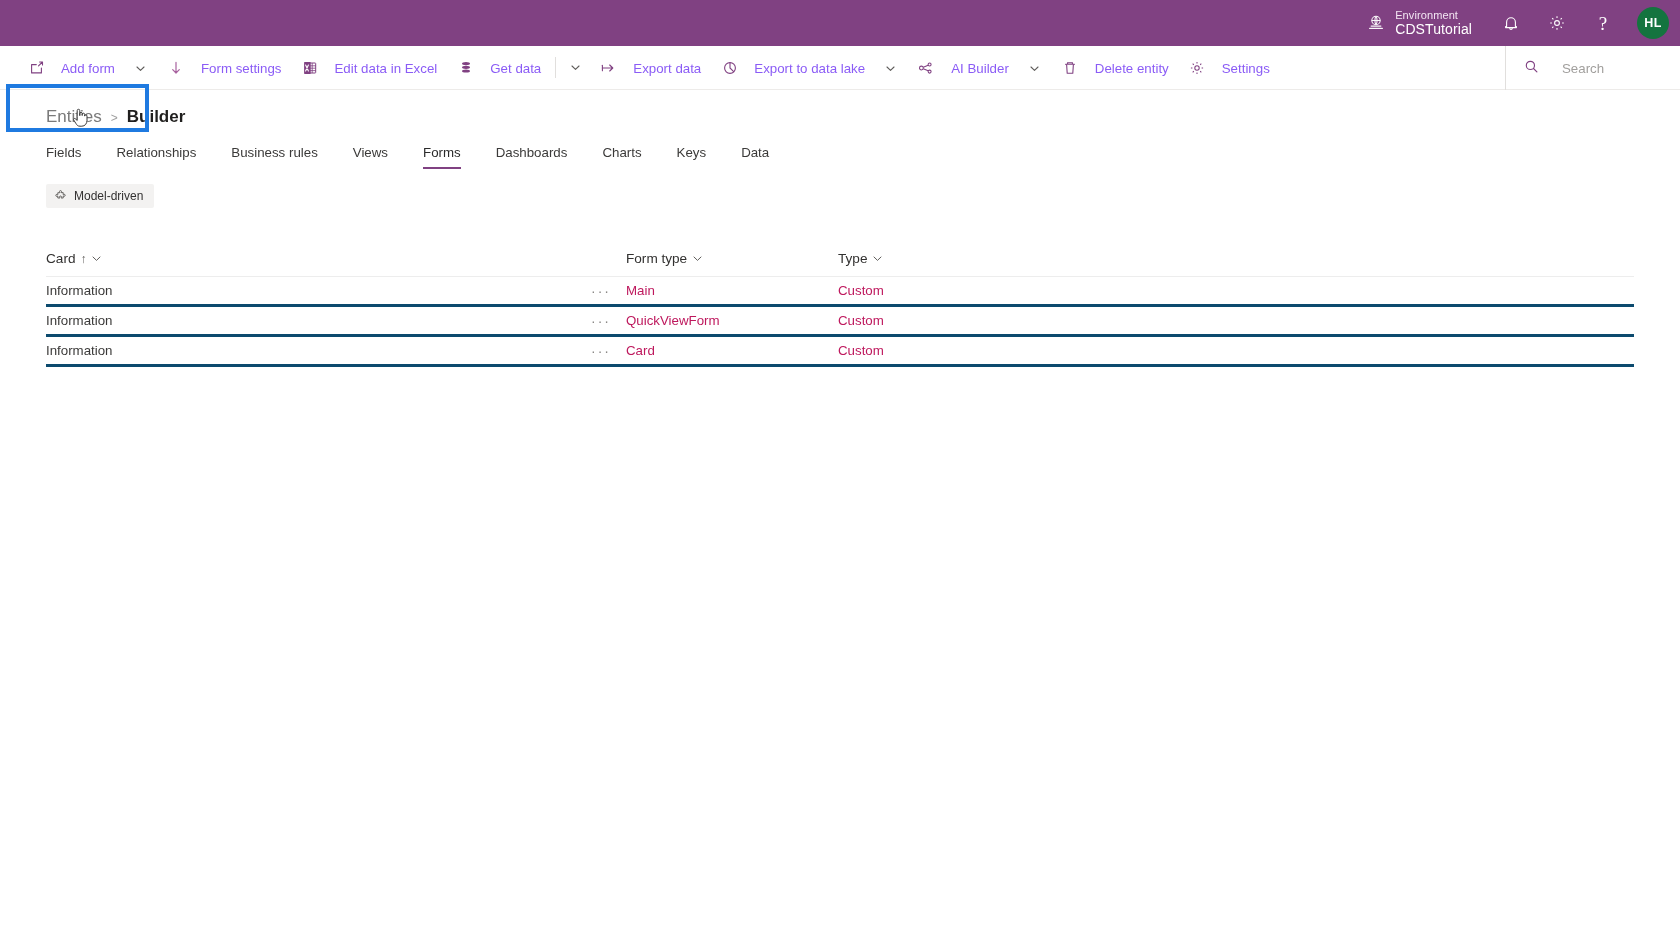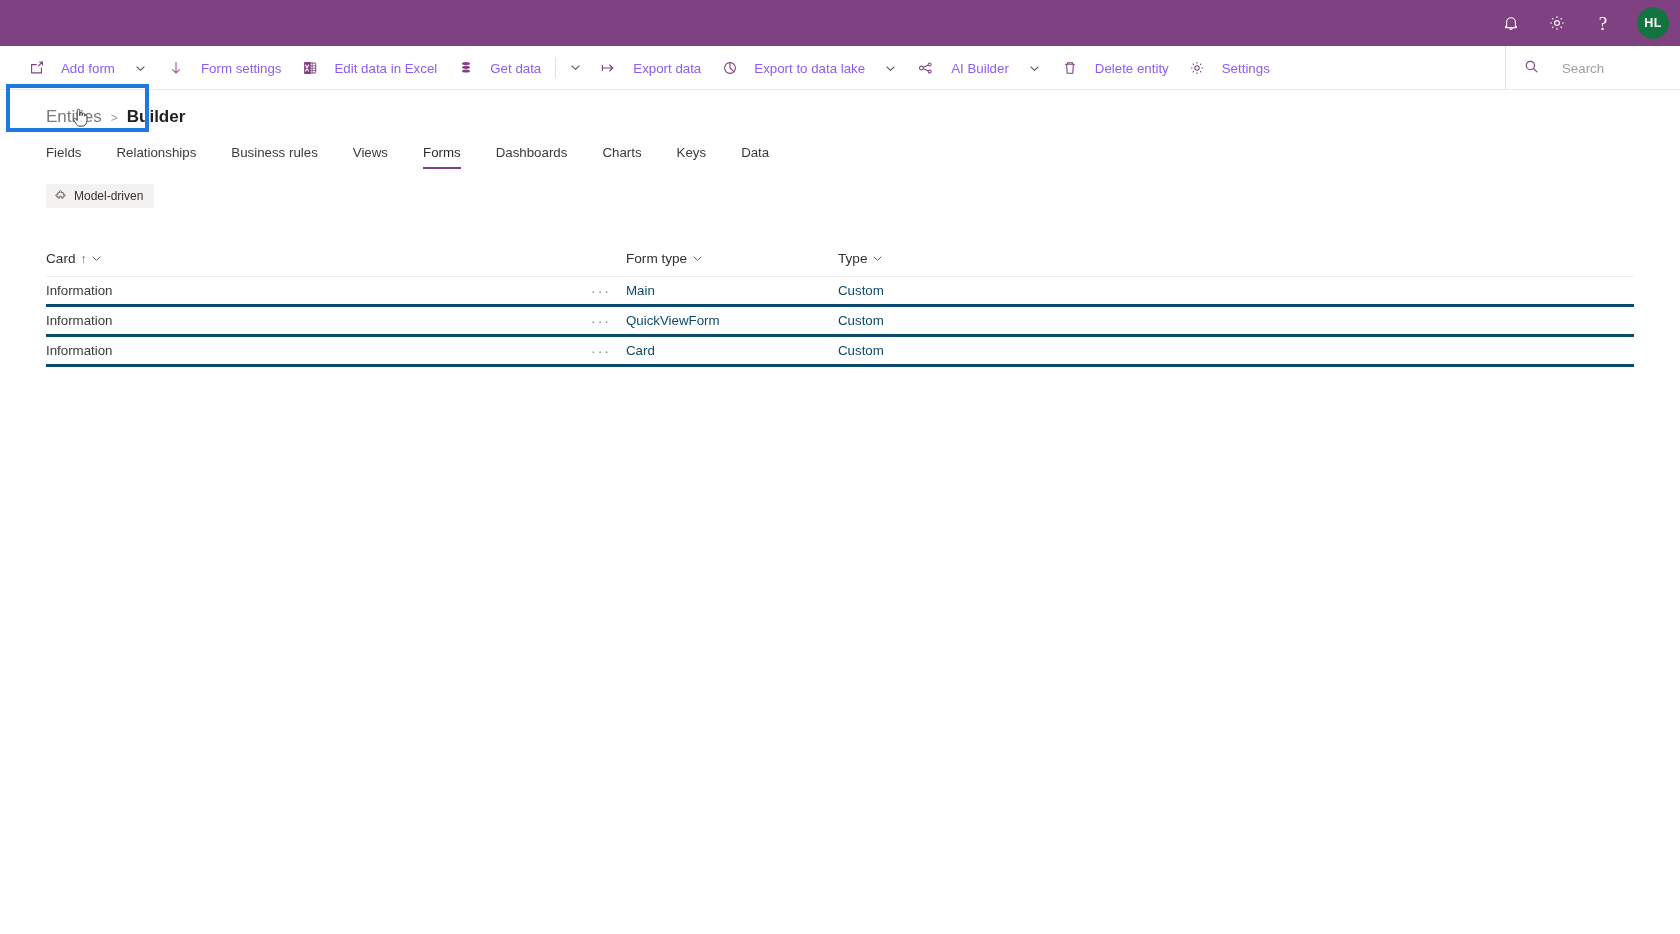--- a/index.html
+++ b/index.html
@@ -221,40 +221,54 @@
   .grid-row {
     display: flex;
     align-items: center;
     height: 30px;
     border-bottom: 3px solid #0c4a6e;
     cursor: pointer;
     justify-content: flex-end;
   }
   .cell {
     font-size: 13.3px;
-    color: #0c4a6e;
+    color: #be185d;
     white-space: nowrap;
     overflow: hidden;
     text-overflow: ellipsis;
   }
   .cell.name { color: #3b3a39; }
   .dots {
     font-size: 14px;
     color: #8a8886;
     letter-spacing: 2px;
     cursor: pointer;
     line-height: 1;
   }
 </style>
 </head>
 <body>
 
 <div class="app-header">
   <div class="header-spacer"></div>
 
+  <div class="env-block">
+    <span class="env-icon">
+      <svg width="20" height="20" viewBox="0 0 20 20" fill="none" stroke="#ffffff" stroke-width="1.1">
+        <ellipse cx="10" cy="7.5" rx="4.2" ry="4.2"></ellipse>
+        <path d="M5.8 7.5h8.4M10 3.3c1.4 1.3 1.4 7 0 8.4M10 3.3c-1.4 1.3-1.4 7 0 8.4"></path>
+        <path d="M3.6 15.4h12.8" stroke-linecap="round"></path>
+        <path d="M5.1 13.1h9.8" stroke-linecap="round"></path>
+      </svg>
+    </span>
+    <span class="env-text">
+      <span class="env-label">Environment</span>
+      <span class="env-name">CDSTutorial</span>
+    </span>
+  </div>
 
   <div class="hdr-btn">
     <span>
       <svg width="18" height="18" viewBox="0 0 18 18" fill="none" stroke="#ffffff" stroke-width="1.1">
         <path d="M4.6 12.6V8.2a4.4 4.4 0 0 1 8.8 0v4.4h1V13.6H3.6v-1z" stroke-linejoin="round"></path>
         <path d="M7.5 14.3a1.6 1.6 0 0 0 3 0"></path>
       </svg>
     </span>
   </div>
 

